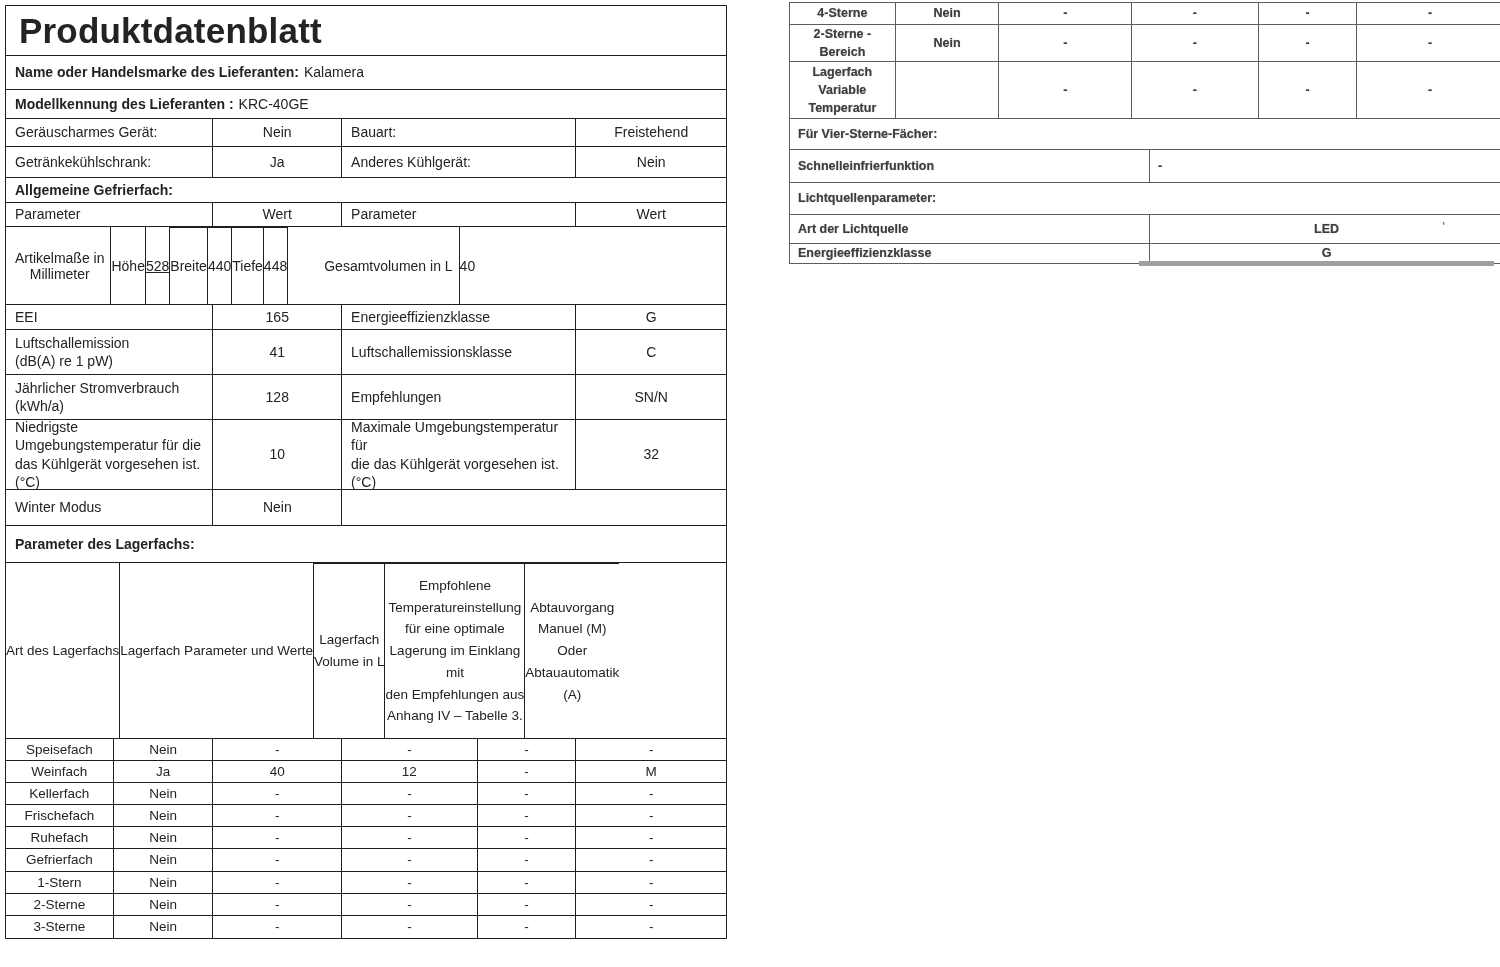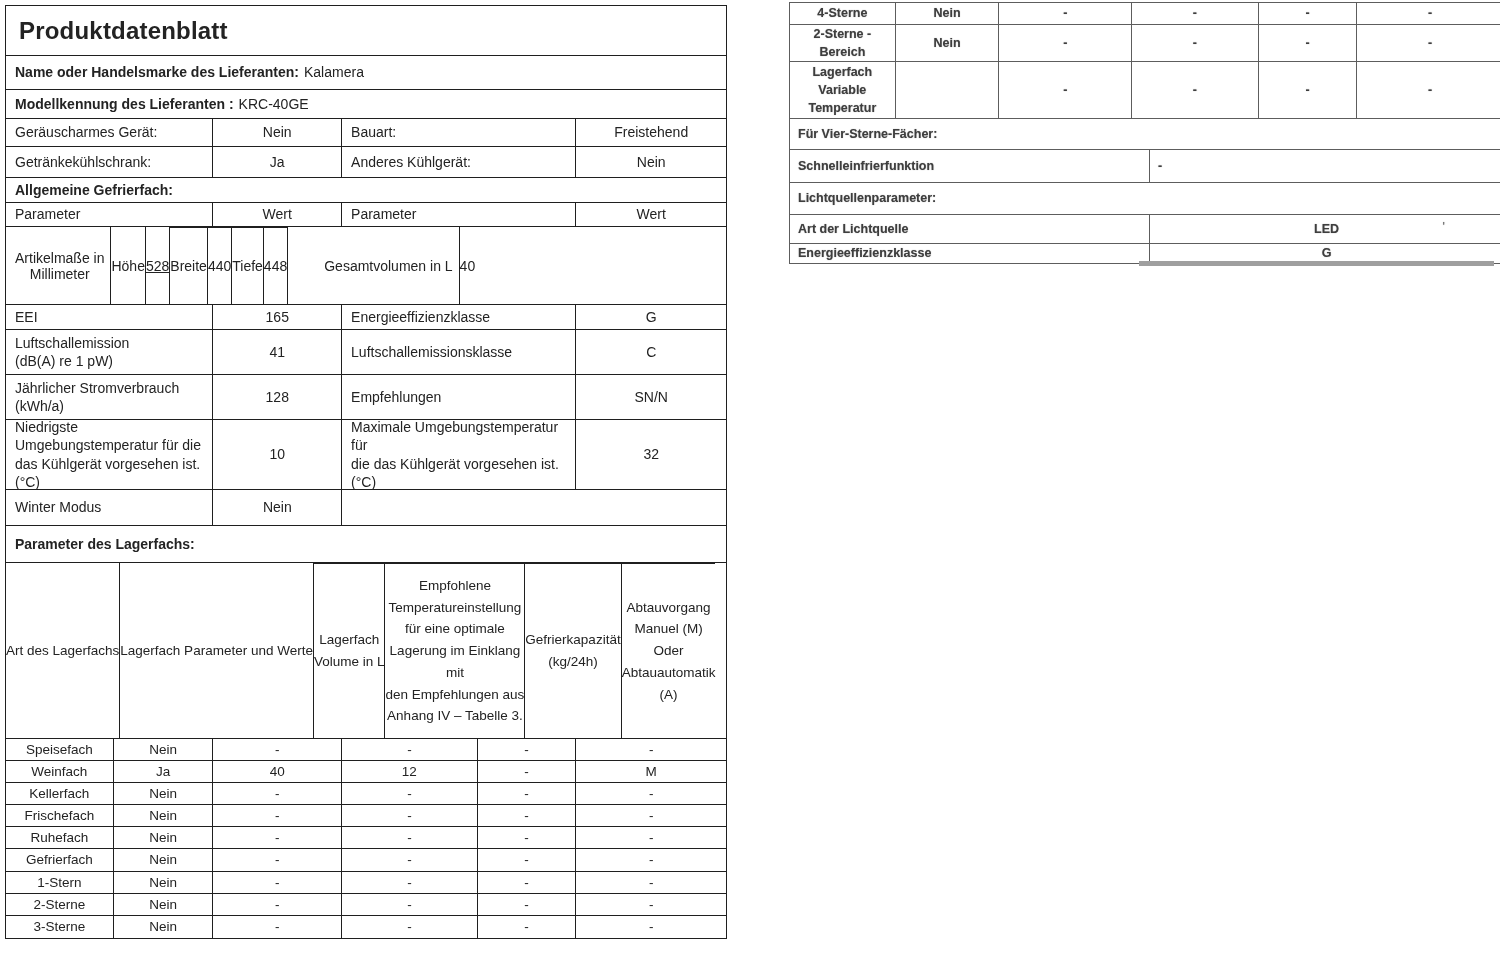--- a/index.html
+++ b/index.html
@@ -11,21 +11,21 @@
       font-size:14px;}
   .lt .sec{display:flex;box-sizing:border-box;}
   .lt .sec + .sec{border-top:1px solid #1f1f1f;}
   .c{box-sizing:border-box;display:flex;align-items:center;justify-content:center;
      text-align:center;line-height:1.3;}
   .c + .c{border-left:1px solid #1f1f1f;}
   .l{justify-content:flex-start;text-align:left;padding-left:9px;padding-right:6px;}
   .b{font-weight:bold;}
   .pre{white-space:pre-line;}
   .title-row{height:49px;}
-  .title{font-size:24px;font-weight:bold;padding-left:13px;letter-spacing:0.2px;}
+  .title{font-size:35px;font-weight:bold;padding-left:13px;letter-spacing:0.2px;}
   .h34{height:34px;} .h29{height:29px;} .h27{height:27px;} .h28{height:28px;} .h31{height:31px;}
   .h25{height:25px;} .h24{height:24px;} .h45{height:45px;} .h70{height:70px;} .h36{height:36px;}
   .h37{height:37px;} .h22{height:22px;} .h23{height:23px;}
   .w207{width:207px;} .w129{width:129px;} .w235{width:235px;} .w151{width:151px;} .w386{width:386px;}
   .s1{width:107px;} .s2{width:100px;} .s3{width:129px;} .s4{width:136px;} .s5{width:99px;} .s6{width:151px;}
   .kv{gap:5px;}
   
   .dims{display:grid;grid-template-columns:107px 100px 129px 235px 151px;
         grid-template-rows:26px 26px 25px;box-sizing:border-box;}
   .dims>div{box-sizing:border-box;display:flex;align-items:center;justify-content:center;text-align:center;}
@@ -166,22 +166,20 @@
       <div class="ghdr bl">Lagerfach Parameter und Werte</div>
       <div class="bl bt shc pre" style="grid-row:2;grid-column:2;">Lagerfach
 Volume in L</div>
       <div class="bl bt shc pre" style="grid-row:2;grid-column:3;">Empfohlene
 Temperatureinstellung
 für eine optimale
 Lagerung im Einklang
 mit
 den Empfehlungen aus
 Anhang IV – Tabelle 3.</div>
-      <div class="bl bt shc pre" style="grid-row:2;grid-column:4;">Gefrierkapazität
-(kg/24h)</div>
       <div class="bl bt shc pre" style="grid-row:2;grid-column:5;">Abtauvorgang
 Manuel (M)
 Oder
 Abtauautomatik
 (A)</div>
     </div>
 
     <div class="sec h22 st-row">
       <div class="c s1">Speisefach</div>
       <div class="c s2">Nein</div>

